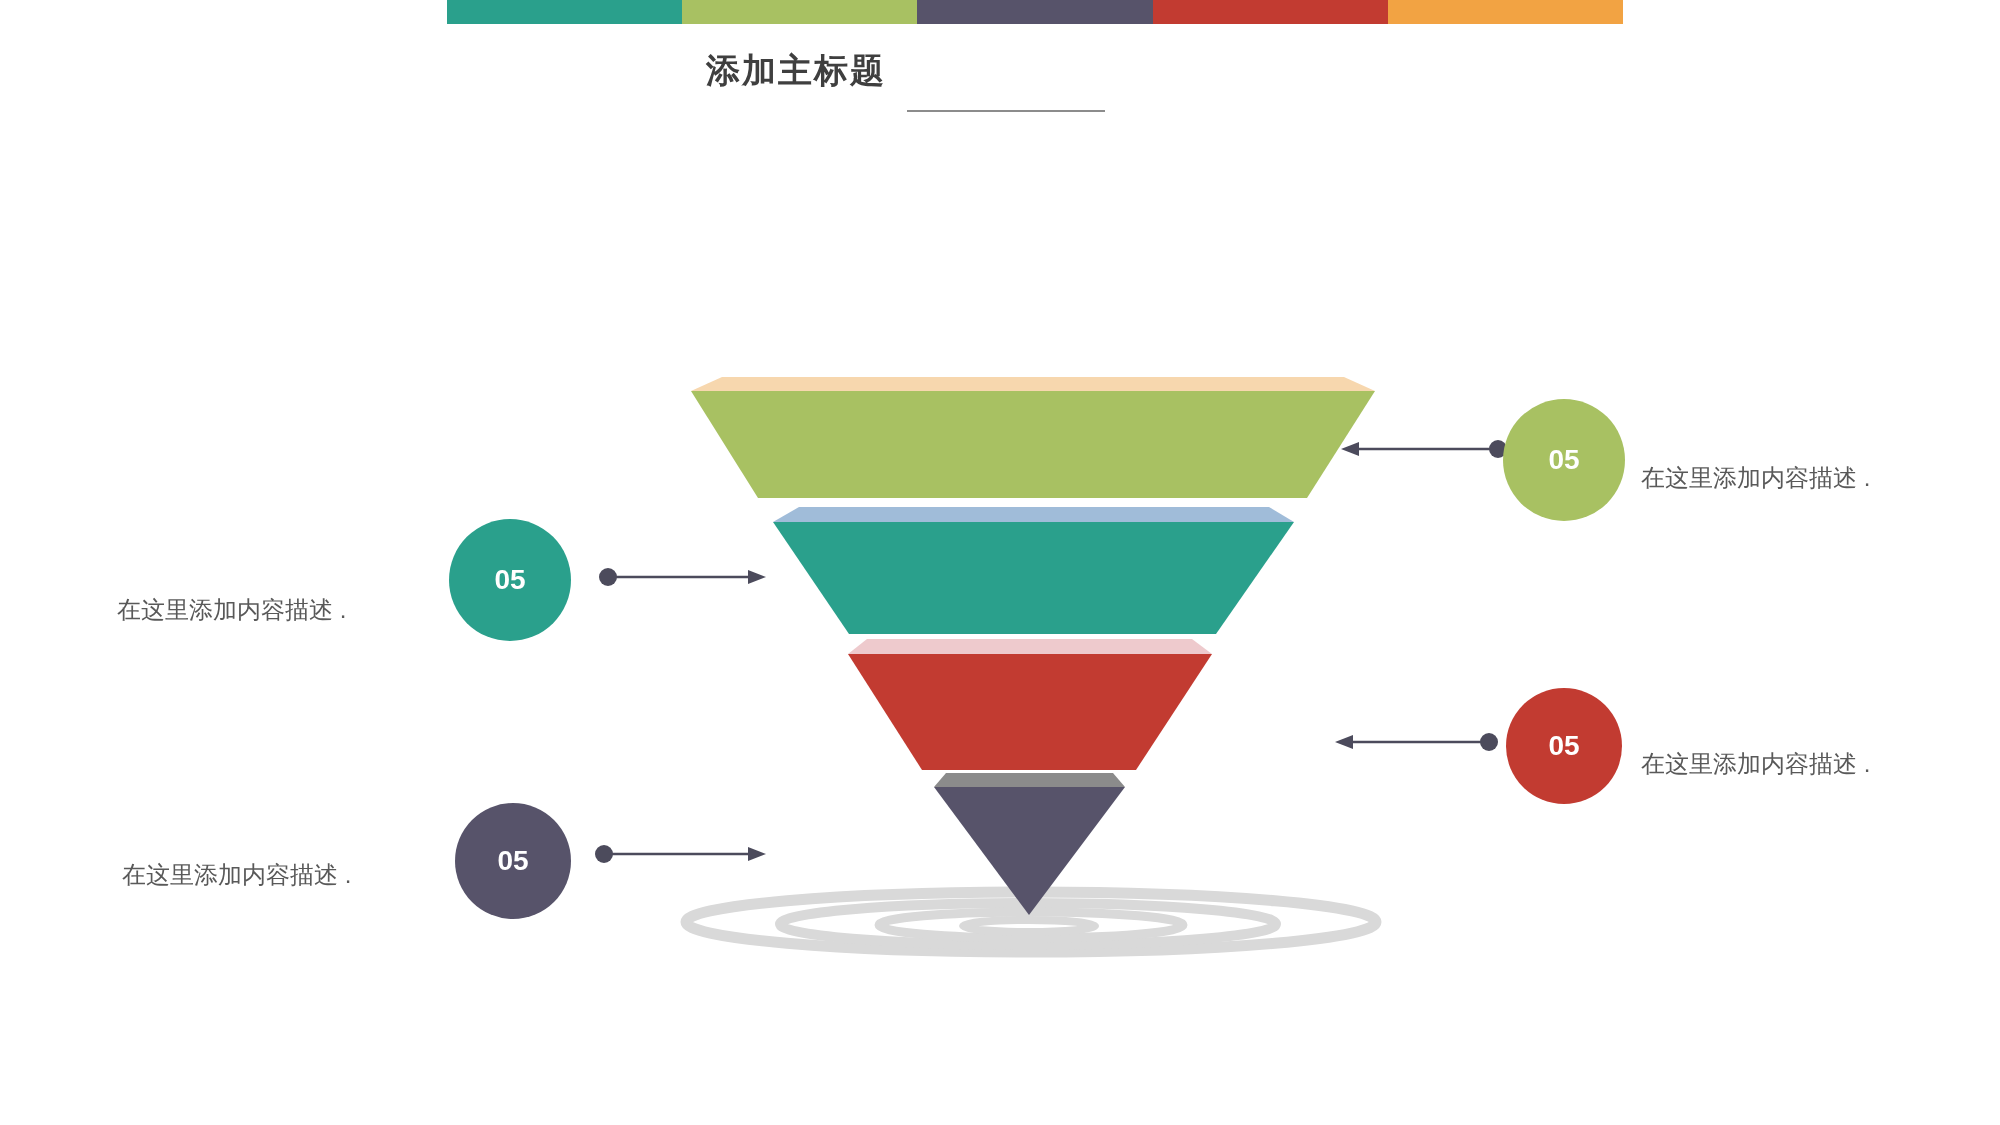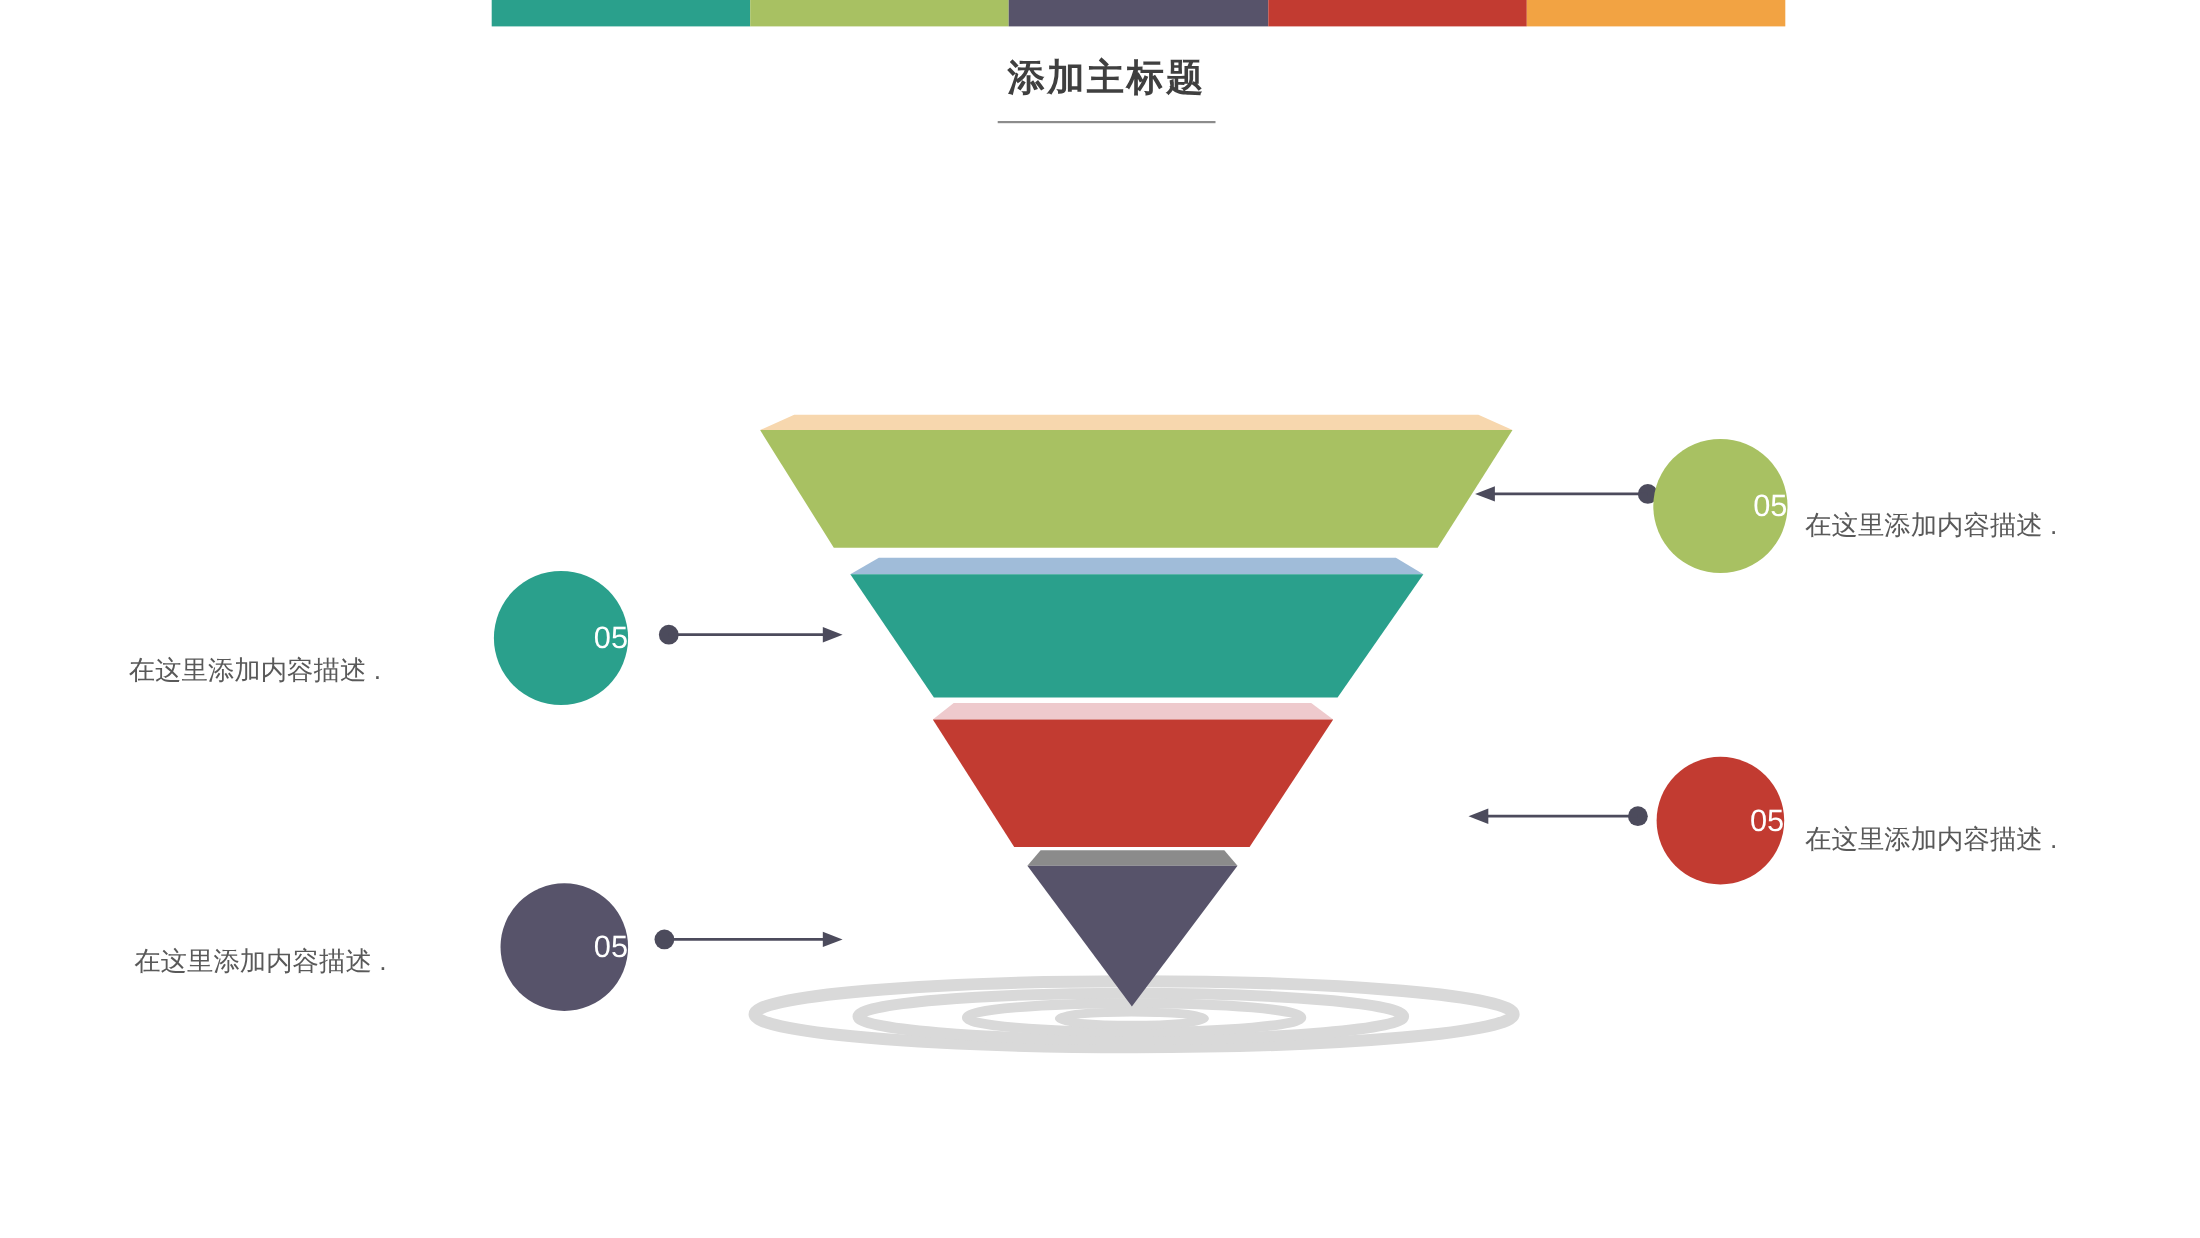--- a/index.html
+++ b/index.html
@@ -8,30 +8,30 @@
     font-family: "Liberation Sans", "DejaVu Sans", sans-serif;
     background: #ffffff;
     overflow: hidden;
     position: relative;
   }
   .slide { position: absolute; left: 0; top: 0; width: 2000px; height: 1125px; background: #ffffff; }
 
   .accent-bar { position: absolute; left: 447px; top: 0; width: 1176px; height: 24px; display: flex; }
   .accent-bar .seg { flex: 1 1 0; height: 100%; }
 
-  .title-block { position: absolute; left: 706px; top: 48px; width: 600px; text-align: center; }
+  .title-block { position: absolute; left: 706px; top: 48px; width: 600px; }
   .slide-title { font-size: 34px; font-weight: 700; color: #3f3f3f; letter-spacing: 2px; }
   .title-underline { width: 198px; height: 0; border-bottom: 2px solid #8c8c8c; margin: 16px auto 0 auto; }
 
   .diagram-svg { position: absolute; left: 0; top: 0; width: 2000px; height: 1125px; }
 
   .badge {
     position: absolute; border-radius: 50%;
-    display: flex; align-items: center; justify-content: flex-end;
-    color: #ffffff; font-size: 28px; font-weight: 400; cursor: pointer;
+    display: flex; align-items: center; justify-content: center;
+    color: #ffffff; font-size: 28px; font-weight: 700; cursor: pointer;
   }
   .badge-green { left: 1503px; top: 399px; width: 122px; height: 122px; }
   .badge-teal  { left: 449px;  top: 519px; width: 122px; height: 122px; }
   .badge-red   { left: 1506px; top: 688px; width: 116px; height: 116px; }
   .badge-dark  { left: 455px;  top: 803px; width: 116px; height: 116px; }
 
   .desc { position: absolute; font-size: 24px; line-height: 28px; white-space: nowrap; cursor: text; }
   .desc-green { left: 1641px; top: 464px; }
   .desc-teal  { left: 117px;  top: 596px; }
   .desc-red   { left: 1641px; top: 750px; }

